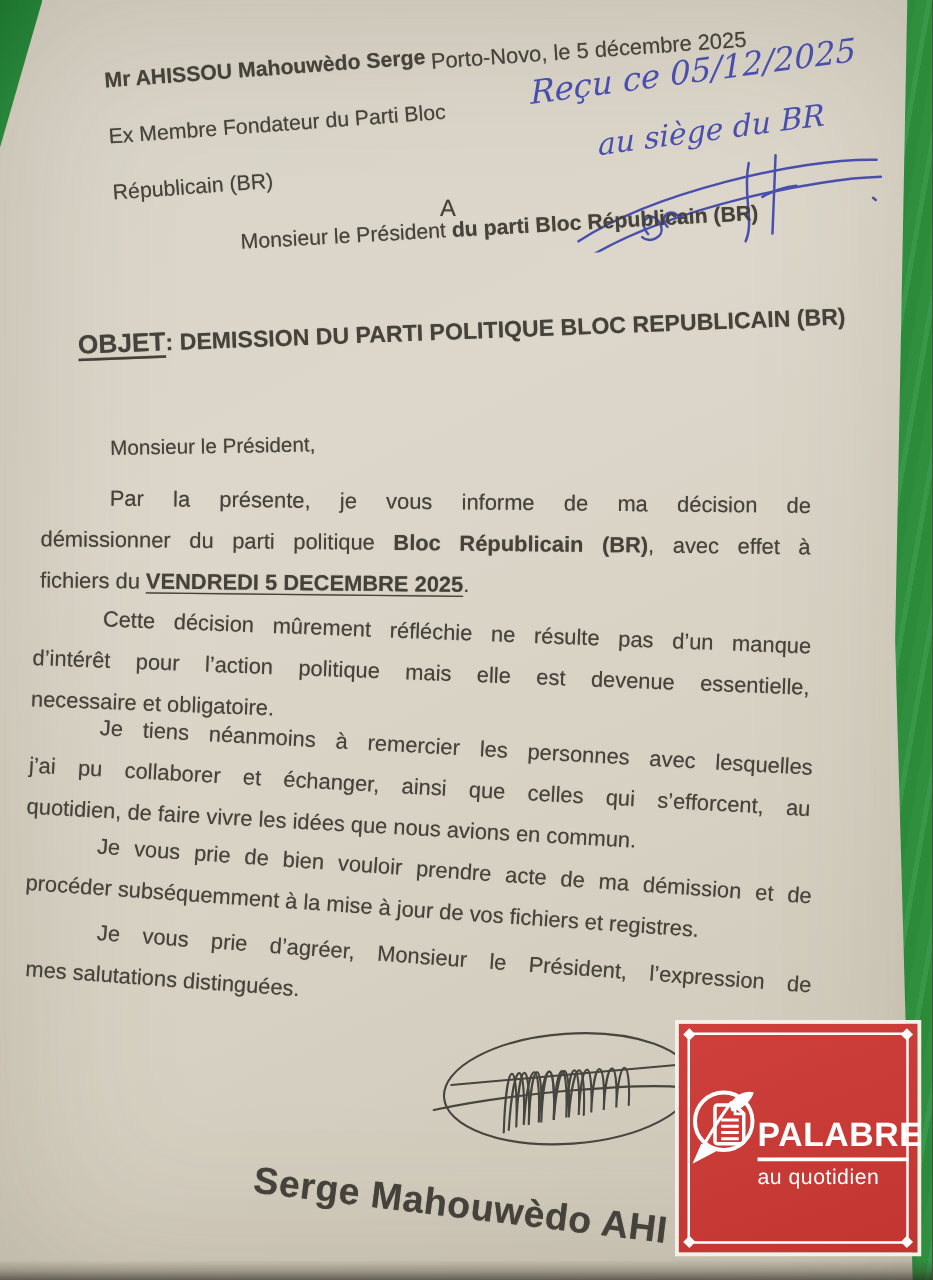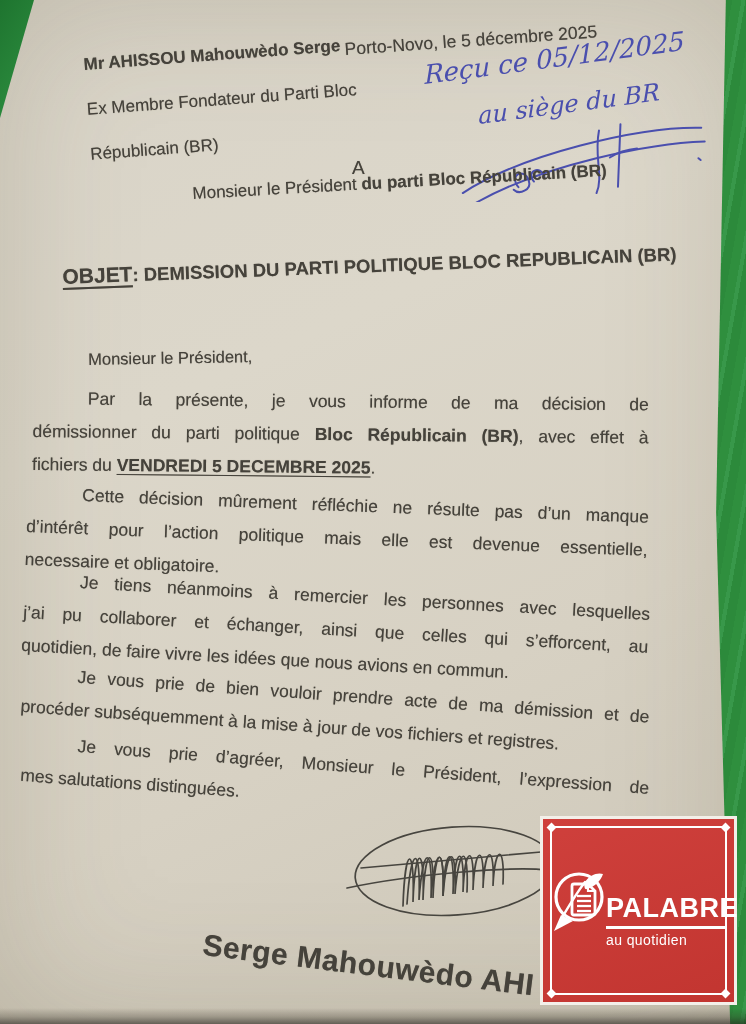--- a/index.html
+++ b/index.html
@@ -57,21 +57,21 @@
     position:absolute; top:816px; left:540px; width:197px; height:189px;
     background:linear-gradient(160deg,#cf403c,#c23530); border:3px solid #f3efe9; box-sizing:border-box;
   }
   .logo-frame { position:absolute; inset:7px; border:2px solid #fff; }
   .corner { position:absolute; width:7px; height:7px; background:#fff; transform:rotate(45deg); }
   .c1{ top:-4px; left:-4px; } .c2{ top:-4px; right:-4px; } .c3{ bottom:-4px; left:-4px; } .c4{ bottom:-4px; right:-4px; }
   .logo-icon { position:absolute; top:50px; left:9px; }
   .logo-text { position:absolute; top:76px; left:63px; color:#fff; }
   .brand { font-size:27px; font-weight:bold; letter-spacing:.5px; line-height:1; }
   .brand-rule { width:121px; height:3px; background:#fff; margin-top:4px; }
-  .tagline { font-size:14px; letter-spacing:.4px; margin-top:3px; }
+  .tagline { font-size:17px; letter-spacing:.4px; margin-top:3px; }
 </style>
 </head>
 <body>
 
 <div class="stage">
 
   <div class="green-topleft"></div>
   <div class="green-right"></div>
 
   <div class="abs sender print">

